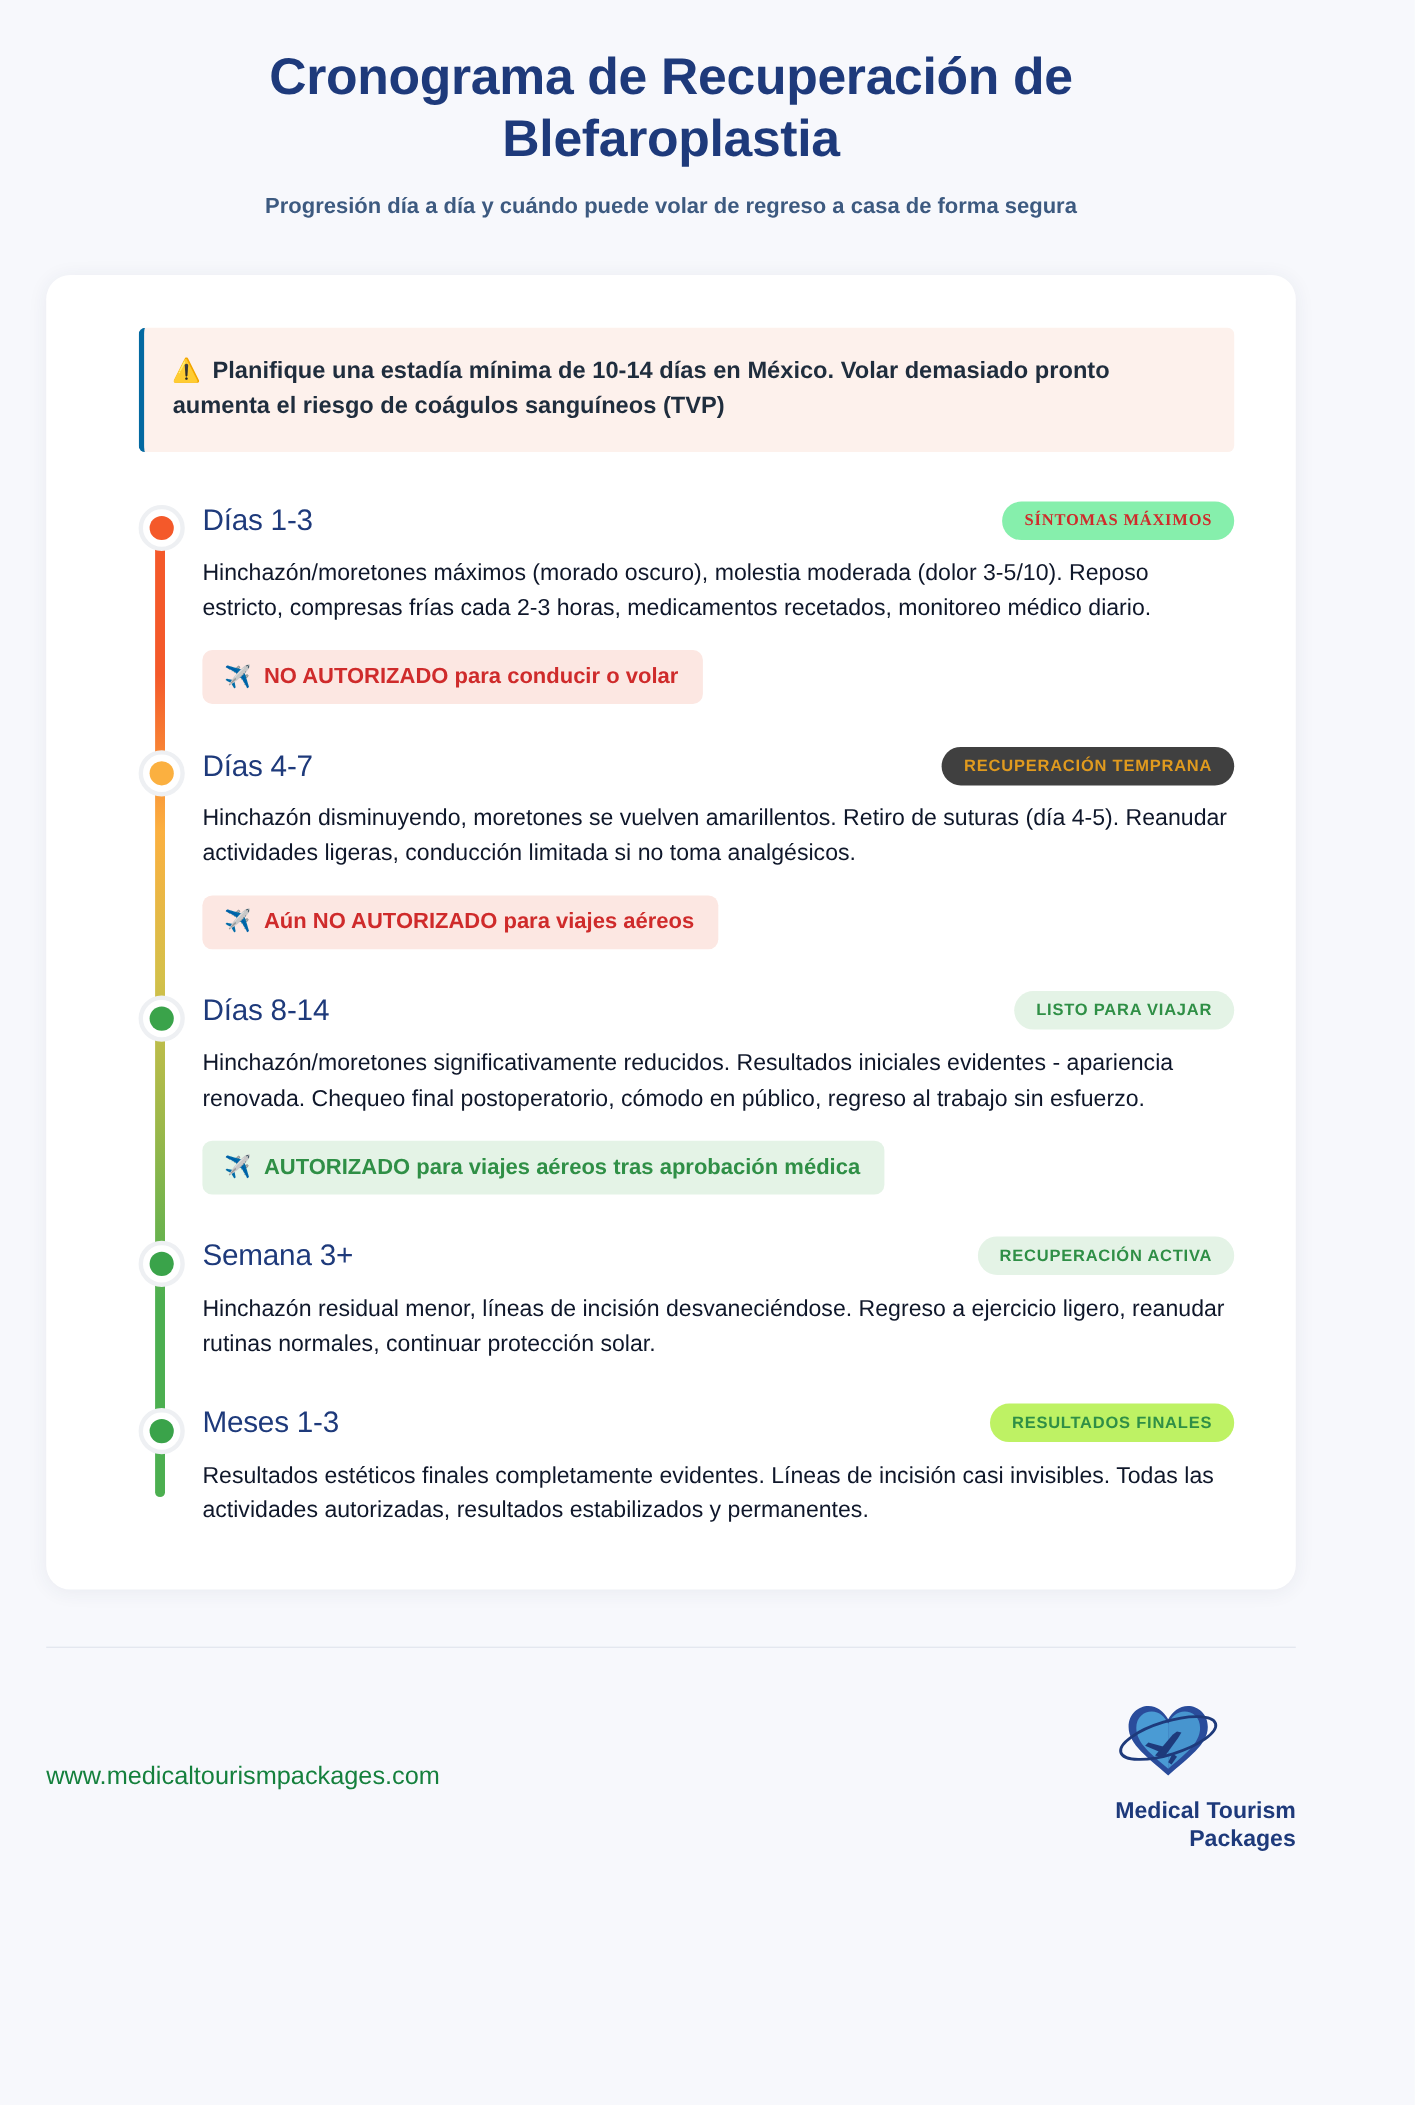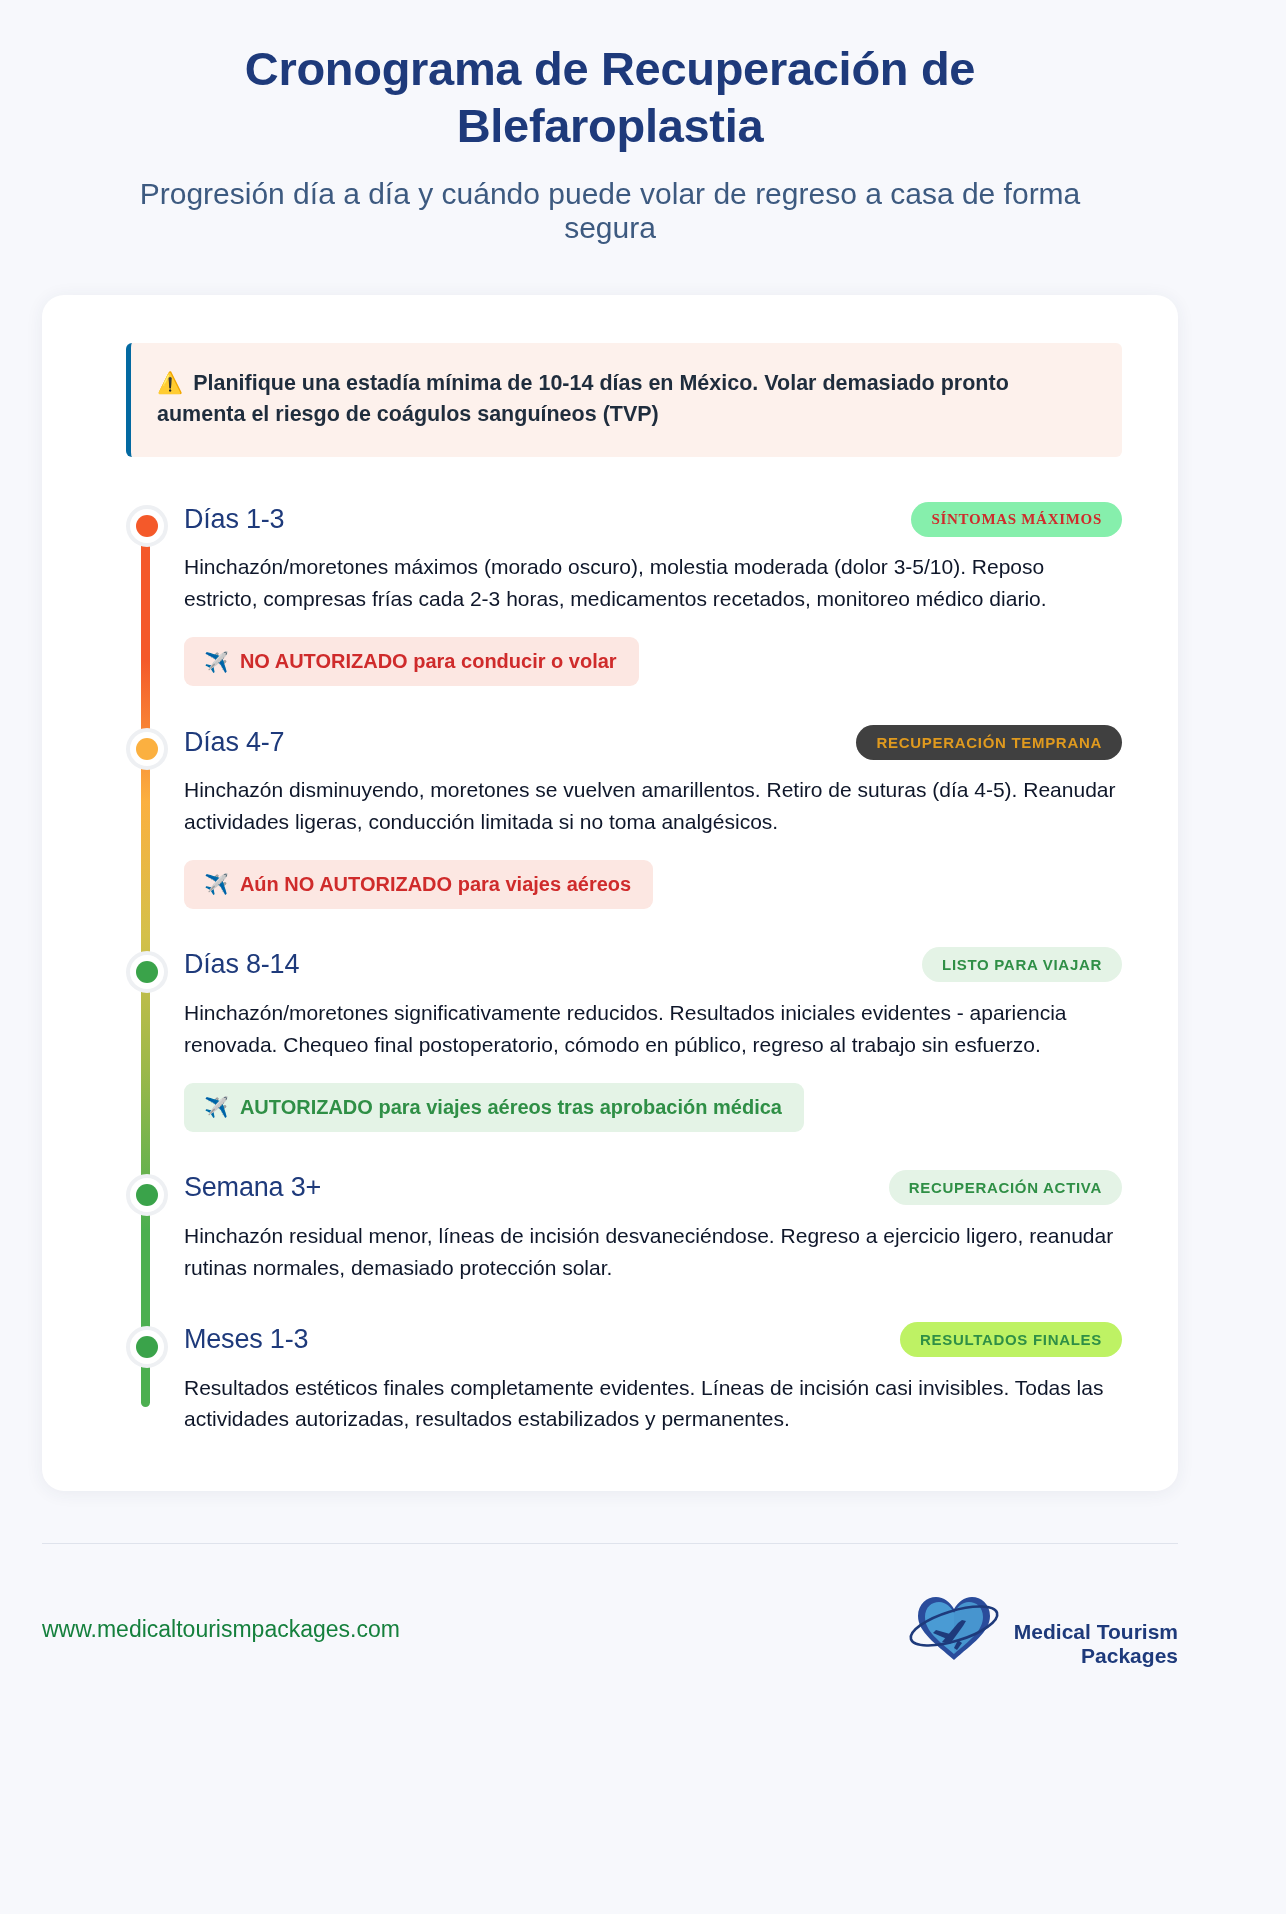--- a/index.html
+++ b/index.html
@@ -26,23 +26,23 @@
   }
   .header h1 {
     font-size: 47px;
     line-height: 1.22;
     font-weight: bold;
     color: #1e3a7b;
     letter-spacing: -0.3px;
   }
   .header .subtitle {
     margin-top: 22px;
-    font-size: 30px;
+    font-size: 20px;
     color: #3d5a80;
-    font-weight: 400;
+    font-weight: 700;
   }
 
   
   .card {
     margin: 50px 42px 0 42px;
     background: #ffffff;
     border-radius: 22px;
     box-shadow: 0 2px 18px rgba(40,55,90,0.07);
     padding: 48px 40px 56px 40px;
   }
@@ -162,22 +162,23 @@
     justify-content: space-between;
     padding: 46px 42px 48px 42px;
   }
   .site-url {
     font-size: 23px;
     color: #15803d;
     font-weight: 400;
   }
   .logo {
     display: flex;
-    align-items: flex-end;
+    align-items: flex-start;
     gap: 12px;
+    flex-direction: column;
   }
   .logo-text {
     text-align: right;
     color: #1e3a7b;
     font-weight: bold;
     line-height: 1.16;
     font-size: 21px;
   }
   .logo-text .l2 { display: block; }
 </style>
@@ -228,21 +229,21 @@
               <span>AUTORIZADO para viajes aéreos tras aprobación médica</span>
             </div></div>
           <div class="tl-item">
             <div class="dot">
               <span style="background: rgb(58, 163, 74);"></span>
             </div>
             <div class="tl-head">
               <div class="tl-title">Semana 3+</div>
               <div class="badge" style="color: rgb(47, 143, 70); background: rgb(228, 243, 230);">RECUPERACIÓN ACTIVA</div>
             </div>
-            <div class="tl-desc">Hinchazón residual menor, líneas de incisión desvaneciéndose. Regreso a ejercicio ligero, reanudar rutinas normales, demasiado protección solar.</div>
+            <div class="tl-desc">Hinchazón residual menor, líneas de incisión desvaneciéndose. Regreso a ejercicio ligero, reanudar rutinas normales, continuar protección solar.</div>
           </div>
           <div class="tl-item">
             <div class="dot">
               <span style="background: rgb(58, 163, 74);"></span>
             </div>
             <div class="tl-head">
               <div class="tl-title">Meses 1-3</div>
               <div class="badge" style="color: rgb(47, 143, 70); background: #bef264;">RESULTADOS FINALES</div>
             </div>
             <div class="tl-desc">Resultados estéticos finales completamente evidentes. Líneas de incisión casi invisibles. Todas las actividades autorizadas, resultados estabilizados y permanentes.</div>

